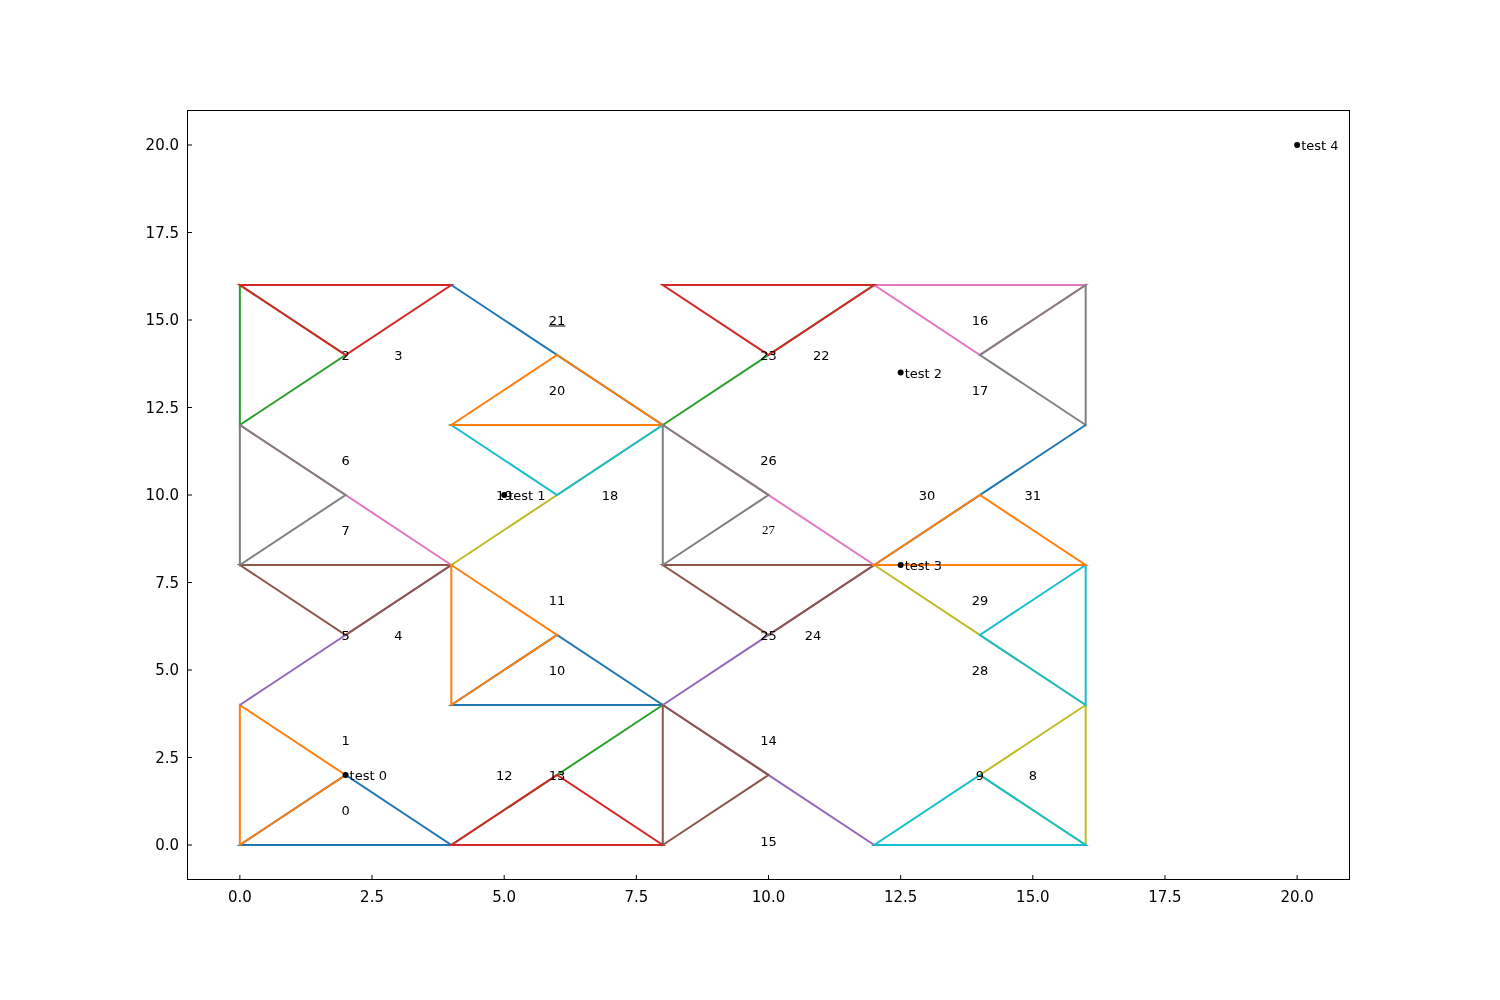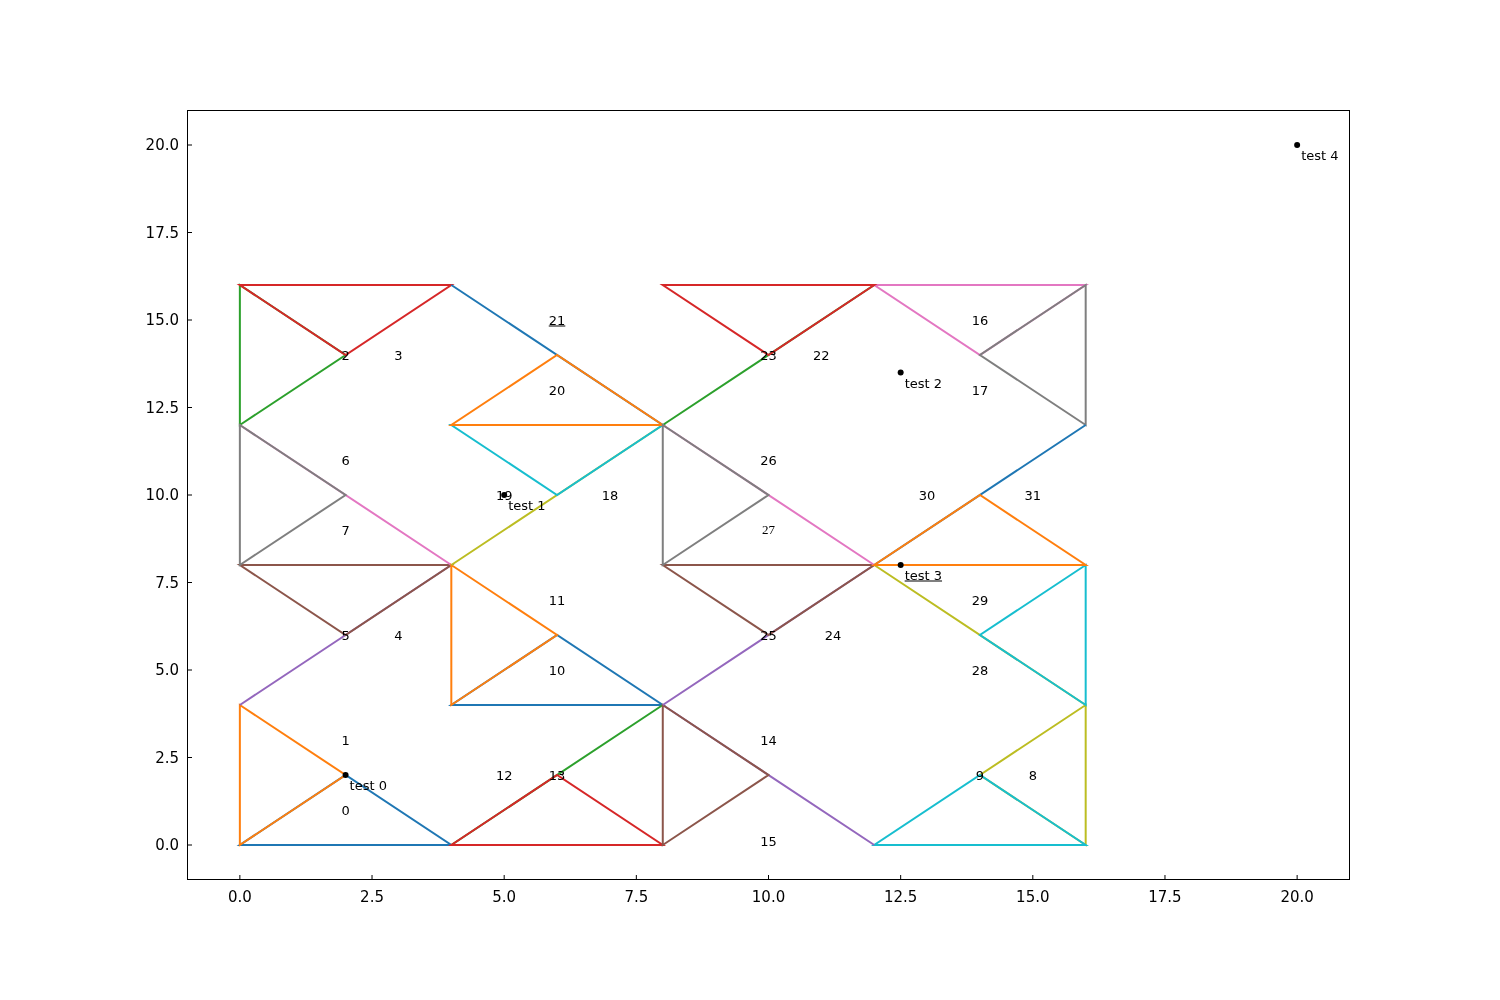--- a/index.html
+++ b/index.html
@@ -47,21 +47,20 @@
     color: #000000;
     transform: translate(-50%, -50%);
     white-space: nowrap;
   }
   .testlabel {
     position: absolute;
     font-size: 13px;
     color: #000000;
     transform: translate(0, -50%);
     white-space: nowrap;
-    margin-top: 10px;
   }
 </style>
 </head>
 <body>
 
 <div class="figure">
 
   <div id="axes-border" class="axes-border" style="left: 187px; top: 110px; width: 1163px; height: 770px;"></div>
 
   <svg id="plotsvg" class="plotsvg" width="1163" height="770" style="left: 187px; top: 110px;">
@@ -163,31 +162,31 @@
       <div class="annot" style="left: 768.5px; top: 740px;">14</div>
       <div class="annot" style="left: 768.5px; top: 841px;">15</div>
       <div class="annot" style="left: 979.955px; top: 320px;">16</div>
       <div class="annot" style="left: 979.955px; top: 390px;">17</div>
       <div class="annot" style="left: 609.909px; top: 495px;">18</div>
       <div class="annot" style="left: 504.182px; top: 495px;">19</div>
       <div class="annot" style="left: 557.045px; top: 390px;">20</div>
       <div class="annot" style="left: 557.045px; top: 320px; text-decoration: underline;">21</div>
       <div class="annot" style="left: 821.364px; top: 355px;">22</div>
       <div class="annot" style="left: 768.5px; top: 355px;">23</div>
-      <div class="annot" style="left: 833px; top: 635px;">24</div>
+      <div class="annot" style="left: 813px; top: 635px;">24</div>
       <div class="annot" style="left: 768.5px; top: 635px;">25</div>
       <div class="annot" style="left: 768.5px; top: 460px;">26</div>
       <div class="annot" style="left: 768.5px; top: 530px; font-family: Liberation Serif, serif;">27</div>
       <div class="annot" style="left: 979.955px; top: 670px;">28</div>
       <div class="annot" style="left: 979.955px; top: 600px; text-align: right;">29</div>
       <div class="annot" style="left: 927.091px; top: 495px;">30</div>
       <div class="annot" style="left: 1032.82px; top: 495px;">31</div>
     </div>
 
   <div id="test-annots">
       <div class="testlabel" style="left: 349.591px; top: 775px;">test 0</div>
       <div class="testlabel" style="left: 508.182px; top: 495px; text-align: center;">test 1</div>
       <div class="testlabel" style="left: 904.659px; top: 372.5px;">test 2</div>
-      <div class="testlabel" style="left: 904.659px; top: 565px; text-decoration: underline;">test 3</div>
+      <div class="testlabel" style="left: 904.659px; top: 565px;">test 3</div>
       <div class="testlabel" style="left: 1301.14px; top: 145px;">test 4</div>
     </div>
 
 </div>
 
 </body></html>

